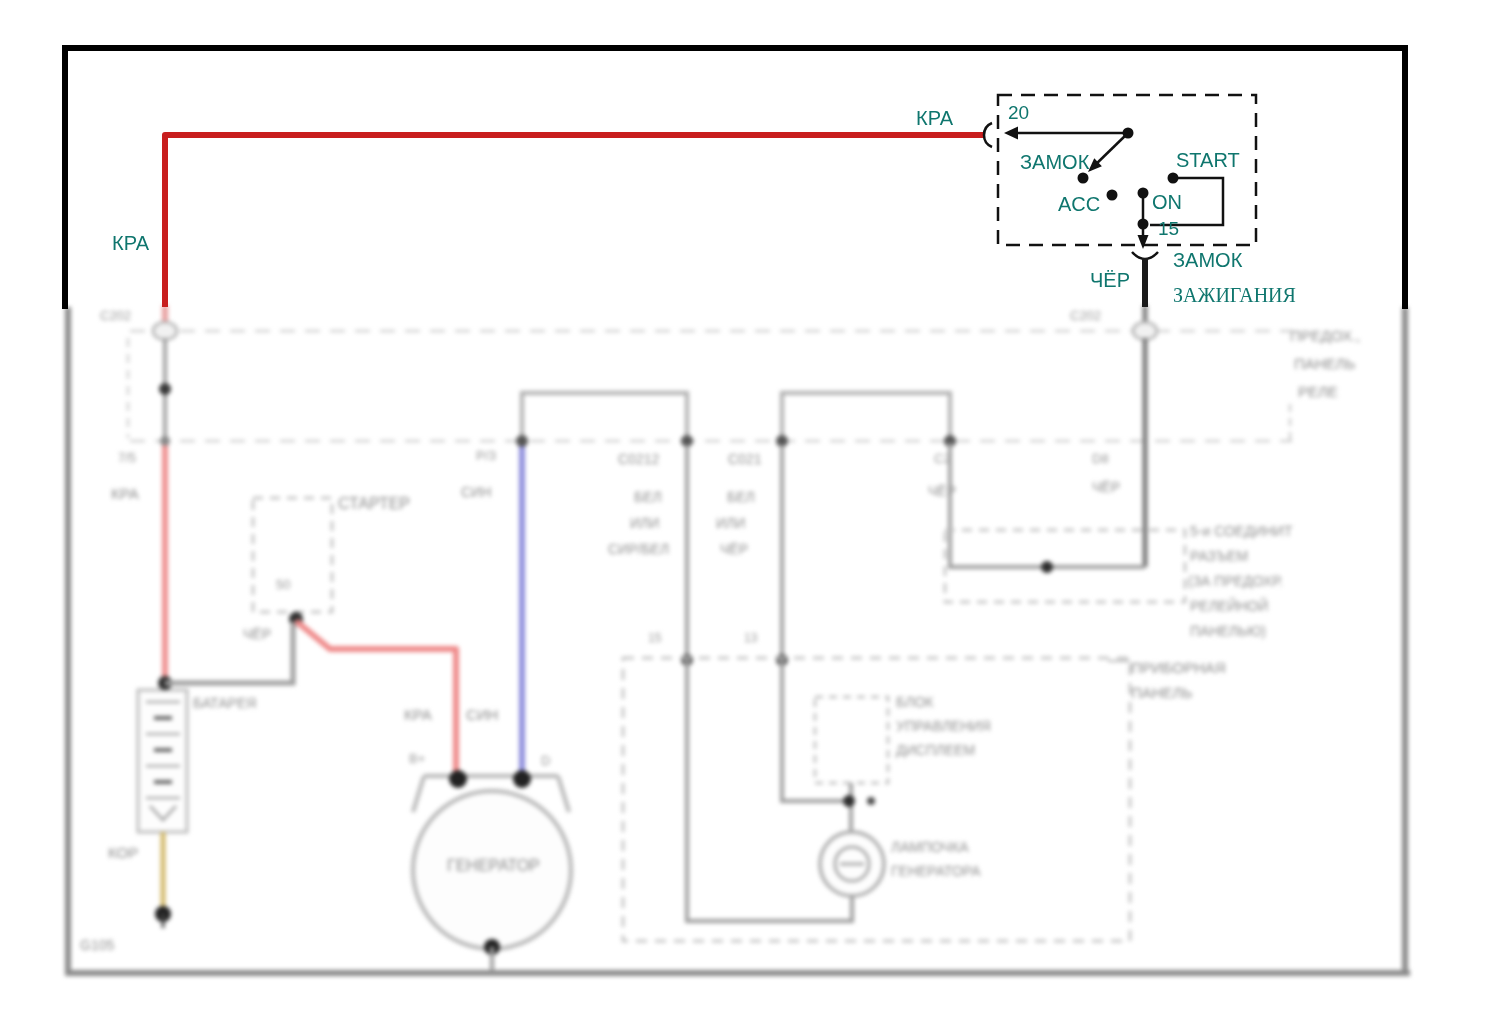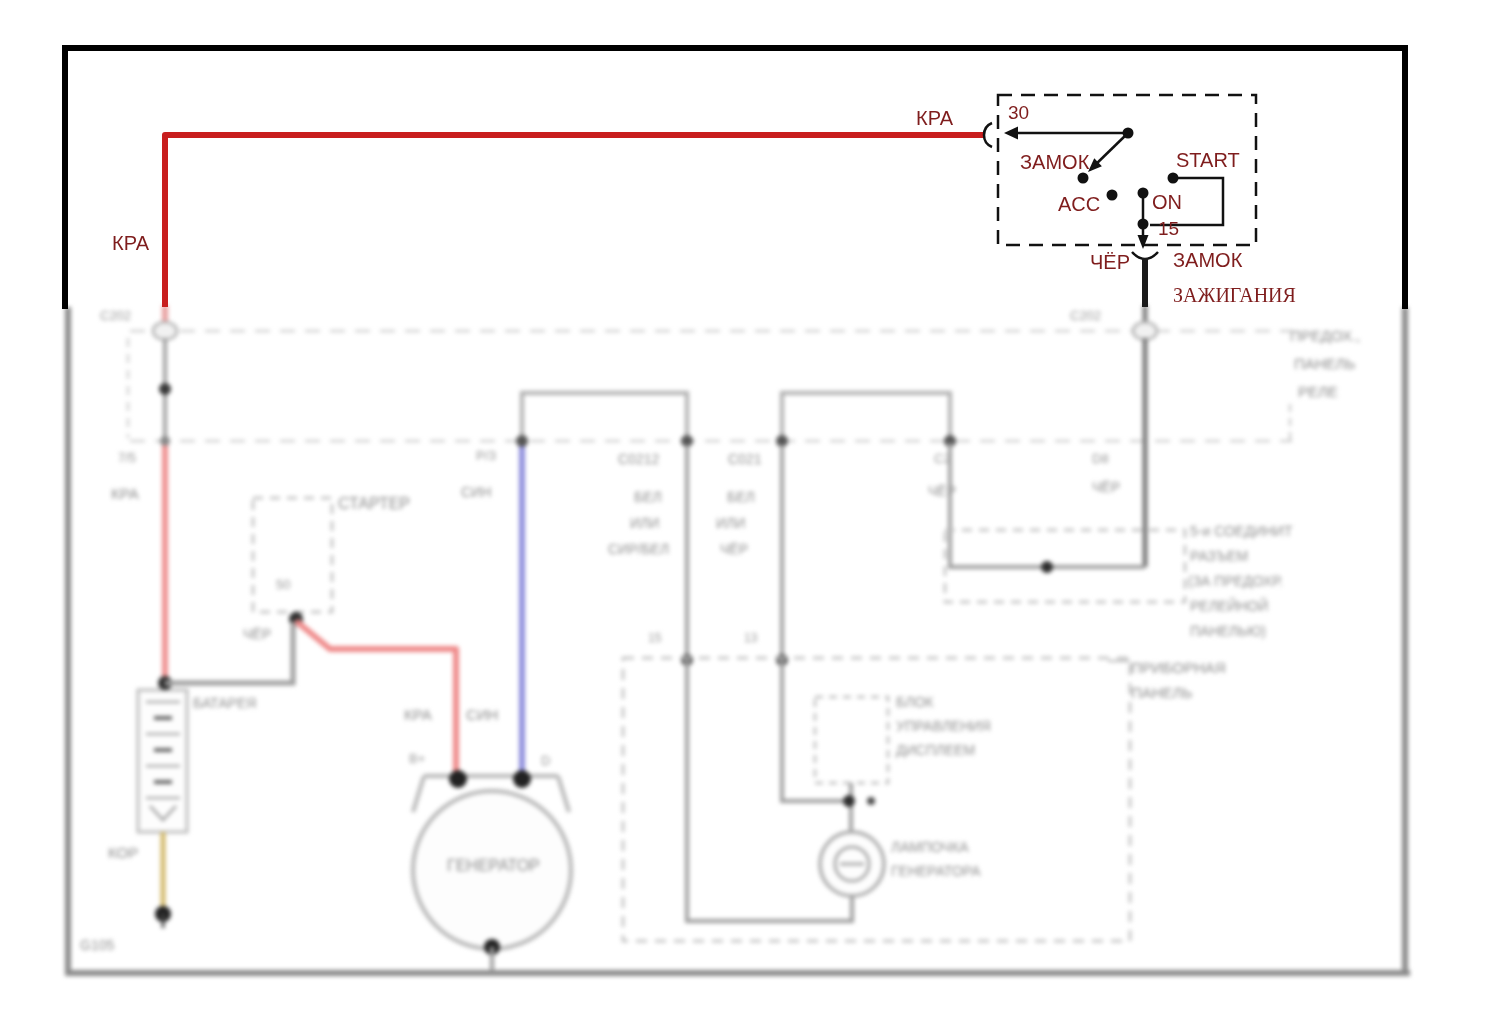--- a/index.html
+++ b/index.html
@@ -1,20 +1,20 @@
 <!DOCTYPE html>
 <html><head>
 <meta charset="utf-8">
 <style>
   html,body{margin:0;padding:0;background:#ffffff;width:1500px;height:1024px;overflow:hidden;}
   .stage{position:relative;width:1500px;height:1024px;background:#ffffff;font-family:"Liberation Sans",sans-serif;}
   .layer{position:absolute;left:0;top:0;width:1500px;height:1024px;}
   .faded-layer{filter:blur(2.3px);}
   .lab{position:absolute;white-space:nowrap;line-height:1.05;}
-  .c-lab{font-size:20px;color:#7f1d1d;}
+  .c-lab{font-size:20px;color:#0f766e;}
   .c-sm{font-size:19px;}
   .f-lab{font-size:15px;color:#8d8d8d;}
   .f-md{font-size:14px;color:#909090;}
   .f-sm{font-size:13px;color:#979797;}
   .f-xs{font-size:12px;color:#9a9a9a;}
   .f-big{font-size:16px;color:#8a8a8a;}
   svg{position:absolute;left:0;top:0;}
 </style>
 </head>
 <body>
@@ -194,23 +194,23 @@
       <g transform="translate(1143,249) rotate(-90)">
         <polygon points="0,0 14,-5.5 14,5.5" fill="#111111"></polygon>
       </g>
       <path d="M1132 252 Q1145 266 1158 252" stroke="#111111" stroke-width="2.5" fill="none"></path>
 
       <path d="M1145 258 V307" stroke="#1a1a1a" stroke-width="6" fill="none"></path>
     </svg>
 
     <div class="lab c-lab" style="left:112px;top:233px;">КРА</div>
     <div class="lab c-lab" style="left:916px;top:108px;">КРА</div>
-    <div class="lab c-lab c-sm" style="left:1008px;top:103px;">30</div>
+    <div class="lab c-lab c-sm" style="left:1008px;top:103px;">20</div>
     <div class="lab c-lab" style="left:1020px;top:152px;">ЗАМОК</div>
     <div class="lab c-lab" style="left:1176px;top:150px;">START</div>
     <div class="lab c-lab" style="left:1058px;top:194px;">ACC</div>
     <div class="lab c-lab" style="left:1152px;top:192px;">ON</div>
     <div class="lab c-lab c-sm" style="left:1158px;top:219px;">15</div>
-    <div class="lab c-lab" style="left:1090px;top:252px;text-align:center;">ЧЁР</div>
+    <div class="lab c-lab" style="left:1090px;top:270px;text-align:center;">ЧЁР</div>
     <div class="lab c-lab" style="left:1173px;top:250px;">ЗАМОК</div>
     <div class="lab c-lab" style="left:1173px;top:285px;font-family:Liberation Serif, serif;">ЗАЖИГАНИЯ</div>
   </div>
 </div>
 
 </body></html>

